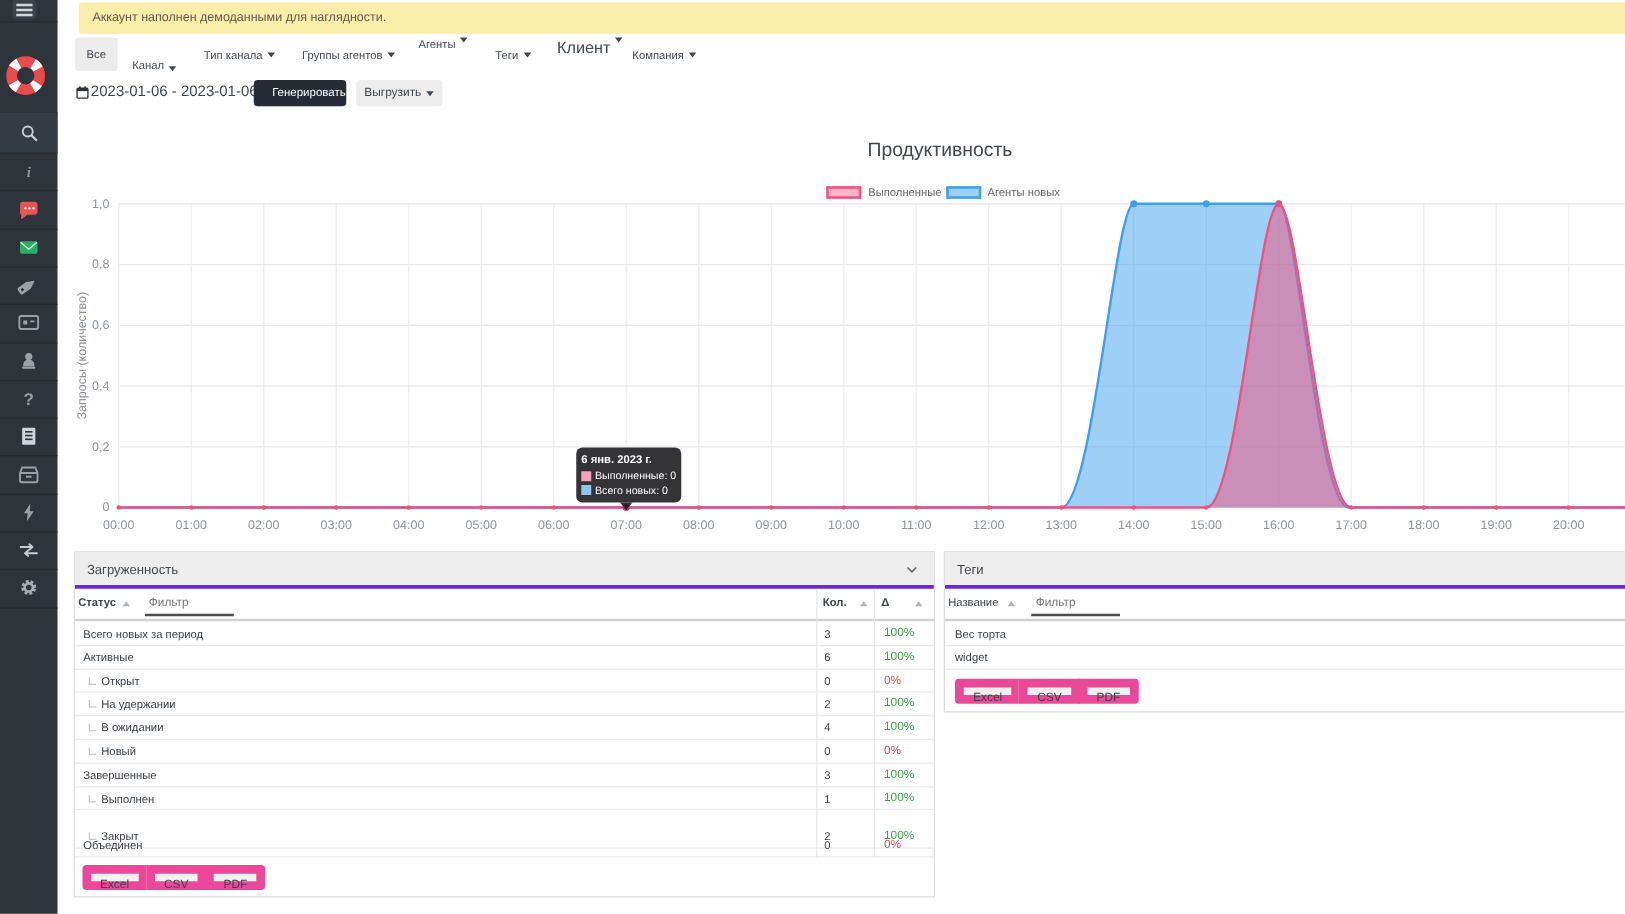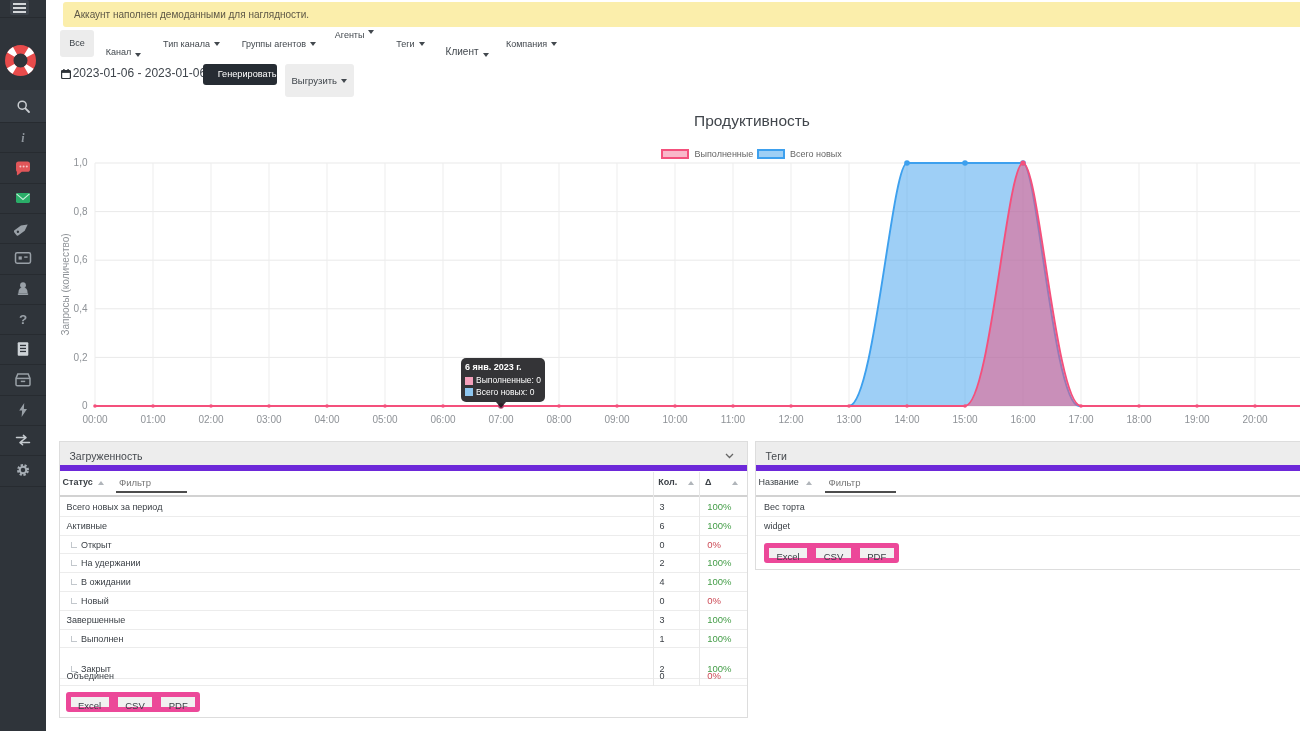--- a/index.html
+++ b/index.html
@@ -7,29 +7,29 @@
   font-family:"Liberation Sans", sans-serif; }
 .abs { position:absolute; }
 
 #sidebar { position:absolute; left:0; top:0; width:46px; height:731px; background:#2f343a; }
 #sidebar .sep { position:absolute; left:0; width:46px; height:1px; background:#272b30; }
 #burger { position:absolute; left:10px; top:0; width:19px; height:15px; background:#3d434b; border-radius:2px; }
 #burger i { position:absolute; left:3px; width:13px; height:2px; background:#d4d7da; }
 #searchrow { position:absolute; left:0; top:90px; width:46px; height:32px; background:#353b42; }
 .tab { display:inline-flex; align-items:center; }
 .panel { position:absolute; border:1px solid #ddd; background:#fff; }
-.phead { position:relative; height:28.5px; background:#ededed; border-bottom:6px solid #6d28d9; font-size:10.5px; color:#45494e; line-height:28px; padding-left:10px; }
+.phead { position:relative; height:28.5px; background:#ededed; border-bottom:3px solid #6d28d9; font-size:10.5px; color:#45494e; line-height:28px; padding-left:10px; }
 .thead { position:relative; height:26.5px; border-bottom:2px solid #d2d2d2; font-size:9px; color:#3b4046; }
 .tri { position:absolute; width:0; height:0; border-left:3.8px solid transparent; border-right:3.8px solid transparent; border-bottom:4.5px solid #b0b5ba; }
 .trow { position:absolute; left:0; width:100%; height:18.8px; border-bottom:1px solid #ececec; font-size:9px; color:#3b4046; line-height:18.3px; }
 .lft { display:inline-block; width:6px; height:6px; border-left:1.4px solid #c2c7cc; border-bottom:1.4px solid #c2c7cc; margin-right:4px; }
 .grn { color:#449d48; font-size:9.5px; }
 .red { color:#cc4b56; font-size:9.5px; }
 .btng { position:absolute; display:flex; }
-.btn { height:20px; line-height:18.5px; padding:0 7.5px; font-size:9.5px; color:#3b4046; background:#f1f1f1; border:5px solid #ec4899; margin-left:-1px; }
+.btn { height:20px; line-height:18.5px; padding:0 7.5px; font-size:9.5px; color:#3b4046; background:#f1f1f1; border:7px solid #ec4899; margin-left:-1px; }
 .car { display:inline-block; width:0; height:0; border-left:3.5px solid transparent; border-right:3.5px solid transparent; border-top:4px solid #42484e; margin-left:4px; }
 </style>
 </head>
 <body>
 <div id="sidebar">
   <div id="burger">
       <i style="top:3px"></i>
       <i style="top:7px"></i>
       <i style="top:11px"></i>
     </div>
@@ -142,36 +142,36 @@
     </svg>
 </div>
 <div id="main">
   <div class="abs" style="left:63px;top:2px;width:1385px;height:25px;background:#fbeeab;border-radius:3px;color:#5d5746;font-size:10px;line-height:25px;padding-left:11px">Аккаунт наполнен демоданными для наглядности.</div>
   <div class="abs" style="left:60px;top:30px;width:34px;height:27px;background:#ececec;border-radius:3px;font-size:9px;color:#3e444a;line-height:27px;text-align:center">Все</div>
   <span class="tab abs" style="left:105.8px;top:30px;height:27px;font-size:9px;color:#42484e;align-items:flex-end">Канал<i class="car"></i></span>
   <span class="tab abs" style="left:163.1px;top:30px;height:27px;font-size:9px;color:#42484e;align-items:center">Тип канала<i class="car"></i></span>
   <span class="tab abs" style="left:241.7px;top:30px;height:27px;font-size:9px;color:#42484e;align-items:center">Группы агентов<i class="car"></i></span>
   <span class="tab abs" style="left:334.8px;top:30px;height:27px;font-size:9px;color:#42484e;align-items:flex-start">Агенты<i class="car"></i></span>
   <span class="tab abs" style="left:396.3px;top:30px;height:27px;font-size:9px;color:#42484e;align-items:center">Теги<i class="car"></i></span>
-  <span class="tab abs" style="left:445.6px;top:30px;height:27px;font-size:10px;color:#42484e;align-items:flex-end">Клиент<i class="car"></i></span>
+  <span class="tab abs" style="left:445.6px;top:30px;height:27px;font-size:13px;color:#42484e;align-items:flex-start">Клиент<i class="car"></i></span>
   <span class="tab abs" style="left:505.9px;top:30px;height:27px;font-size:9px;color:#42484e;">Компания<i class="car"></i></span>
   <svg class="abs" style="left:61px;top:69px" width="10" height="10" viewBox="0 0 10 10">
       <rect x="0.6" y="1.5" width="8.8" height="8" rx="1" fill="none" stroke="#2e3338" stroke-width="1.2"></rect>
       <rect x="0.6" y="1.5" width="8.8" height="2.4" fill="#2e3338"></rect>
       <rect x="2.2" y="0" width="1.4" height="2.2" fill="#2e3338"></rect>
       <rect x="6.4" y="0" width="1.4" height="2.2" fill="#2e3338"></rect>
     </svg>
   <div class="abs" style="left:72.7px;top:63px;height:21px;line-height:21px;font-size:12px;color:#3f454c">2023-01-06 - 2023-01-06</div>
   <div class="abs" style="left:203px;top:63.5px;width:73.5px;height:21.5px;background:#262c33;border-radius:3px;color:#fff;font-size:9.2px;line-height:21.5px;text-align:right">Генерировать</div>
-  <div class="abs" style="left:285px;top:64px;width:68.5px;height:33px;background:#ededed;border-radius:3px;color:#3e444a;font-size:9.5px;line-height:21px;display:flex;align-items:center;justify-content:center">Выгрузить<i class="car" style="margin-left:4px"></i></div>
+  <div class="abs" style="left:285px;top:64px;width:68.5px;height:21px;background:#ededed;border-radius:3px;color:#3e444a;font-size:9.5px;line-height:21px;display:flex;align-items:center;justify-content:center">Выгрузить<i class="car" style="margin-left:4px"></i></div>
   <div class="abs" style="left:693px;top:112px;width:118px;text-align:center;font-size:15.5px;color:#41464c">Продуктивность</div>
   <div class="abs" style="left:661px;top:148.5px;width:28px;height:10px;background:#f9b7c9;border:2px solid #f4507c"></div>
   <div class="abs" style="left:694.5px;top:149px;font-size:9px;color:#666">Выполненные</div>
   <div class="abs" style="left:756.5px;top:148.5px;width:28px;height:10px;background:#9ecff5;border:2px solid #3da0ee"></div>
-  <div class="abs" style="left:790px;top:149px;font-size:9px;color:#666">Всего новых</div>
+  <div class="abs" style="left:790px;top:149px;font-size:9px;color:#666">Агенты новых</div>
   <svg class="abs" style="left:0;top:0" width="1448" height="435" viewBox="0 0 1448 435">
     <line x1="95.0" y1="406.0" x2="1442" y2="406.0" stroke="#e9e9e9" stroke-width="1"></line>
       <line x1="95.0" y1="357.4" x2="1442" y2="357.4" stroke="#e9e9e9" stroke-width="1"></line>
       <line x1="95.0" y1="308.8" x2="1442" y2="308.8" stroke="#e9e9e9" stroke-width="1"></line>
       <line x1="95.0" y1="260.2" x2="1442" y2="260.2" stroke="#e9e9e9" stroke-width="1"></line>
       <line x1="95.0" y1="211.6" x2="1442" y2="211.6" stroke="#e9e9e9" stroke-width="1"></line>
       <line x1="95.0" y1="163.0" x2="1442" y2="163.0" stroke="#e9e9e9" stroke-width="1"></line>
       <line x1="95.0" y1="163.0" x2="95.0" y2="406.0" stroke="#ededed" stroke-width="1"></line>
       <line x1="153.0" y1="163.0" x2="153.0" y2="406.0" stroke="#ededed" stroke-width="1"></line>
       <line x1="211.0" y1="163.0" x2="211.0" y2="406.0" stroke="#ededed" stroke-width="1"></line>

